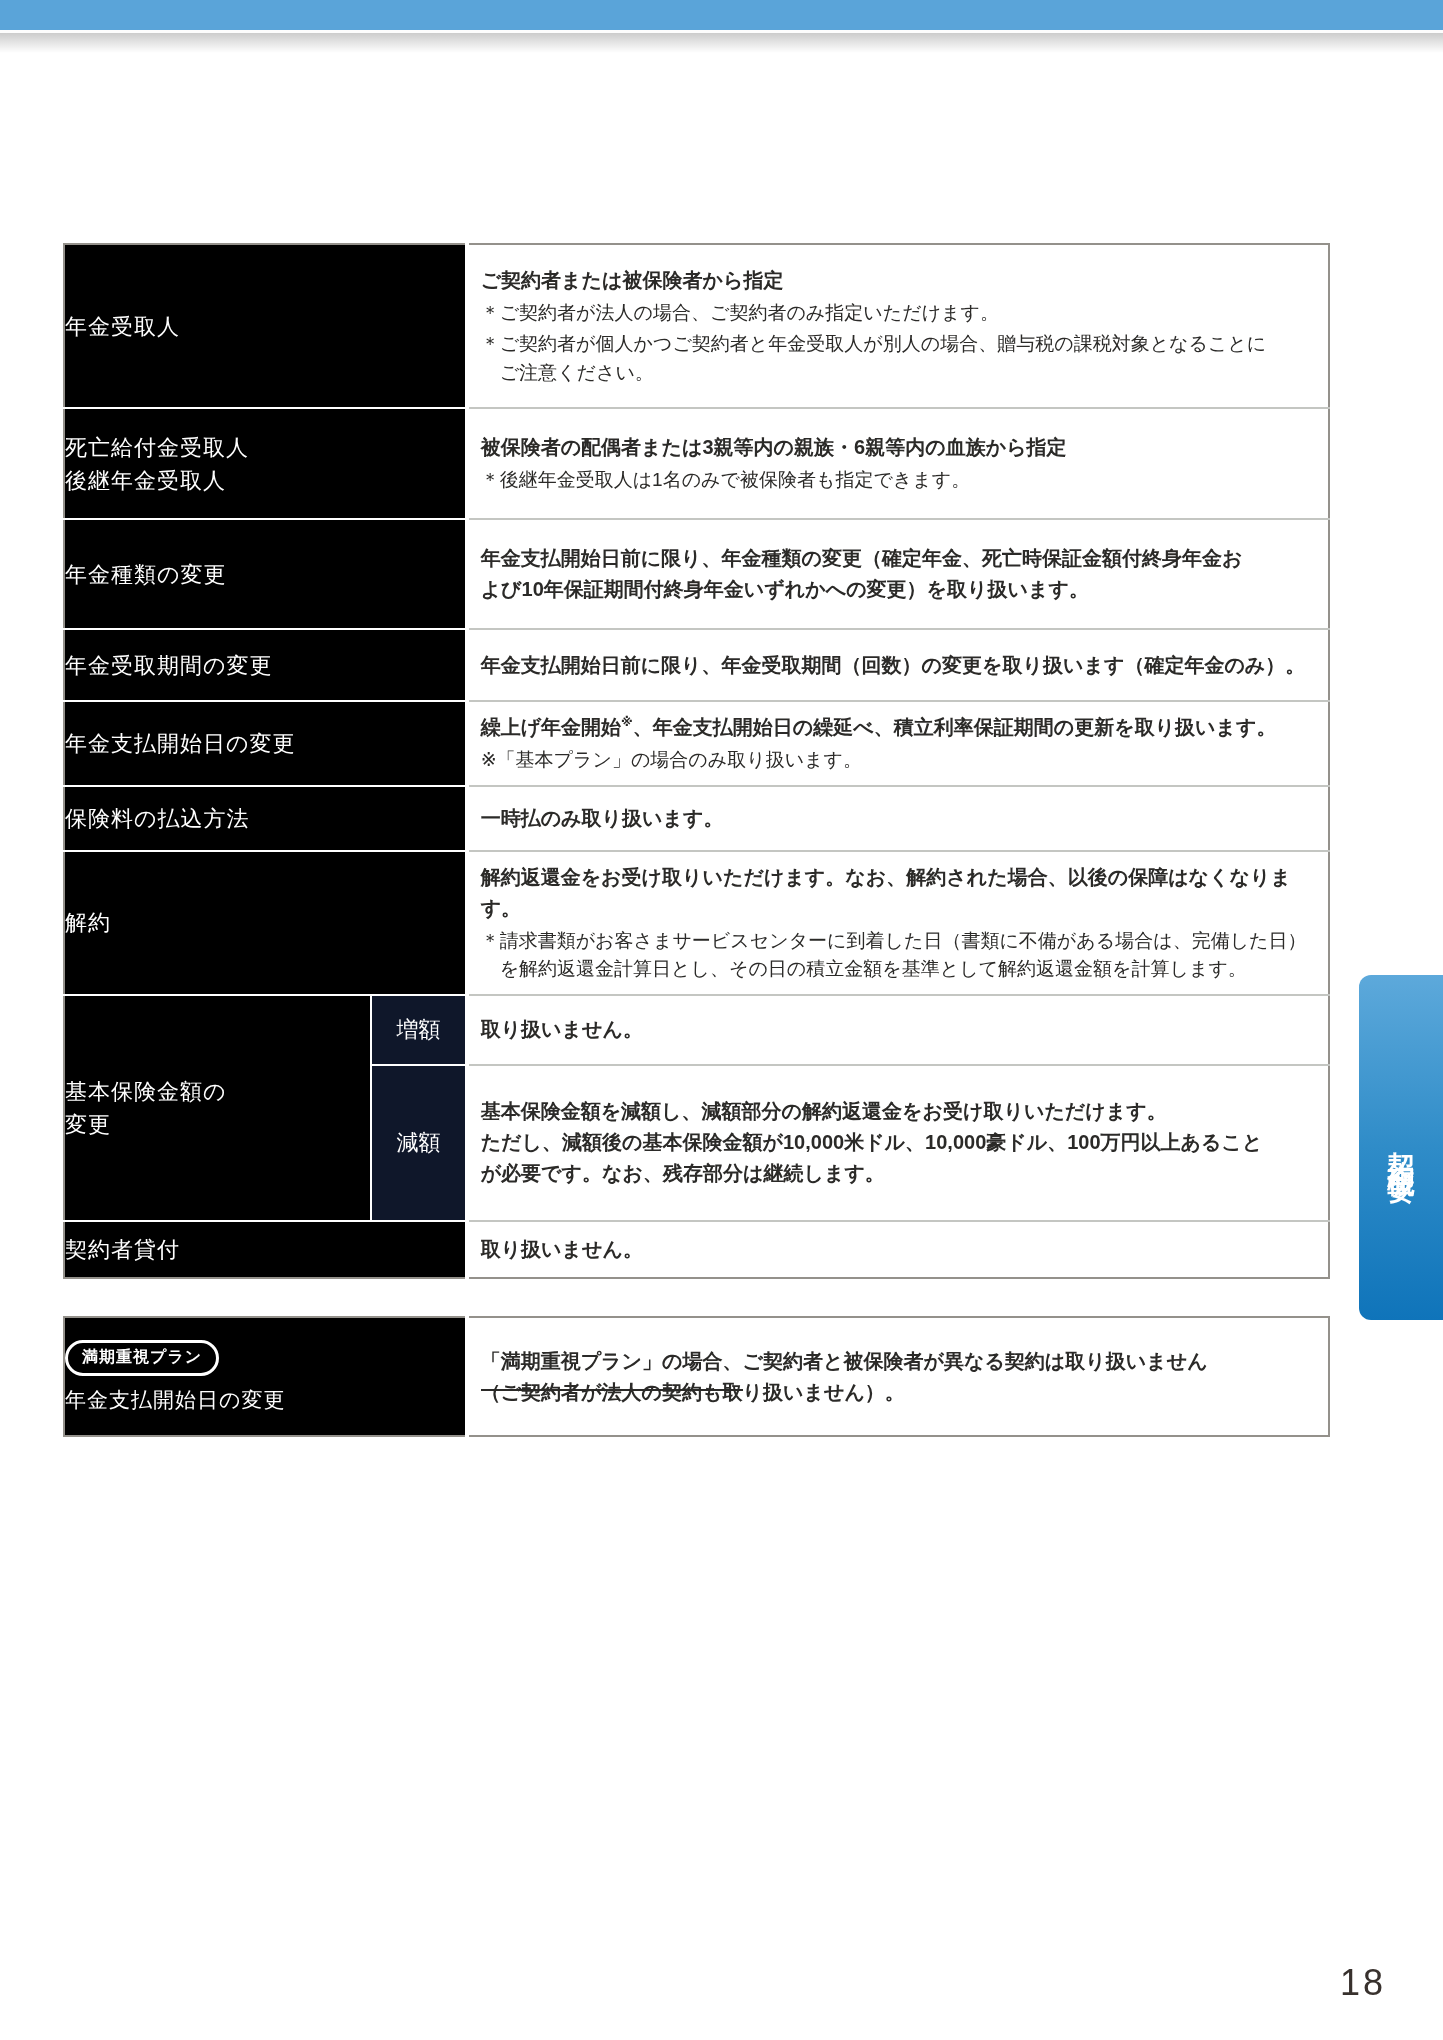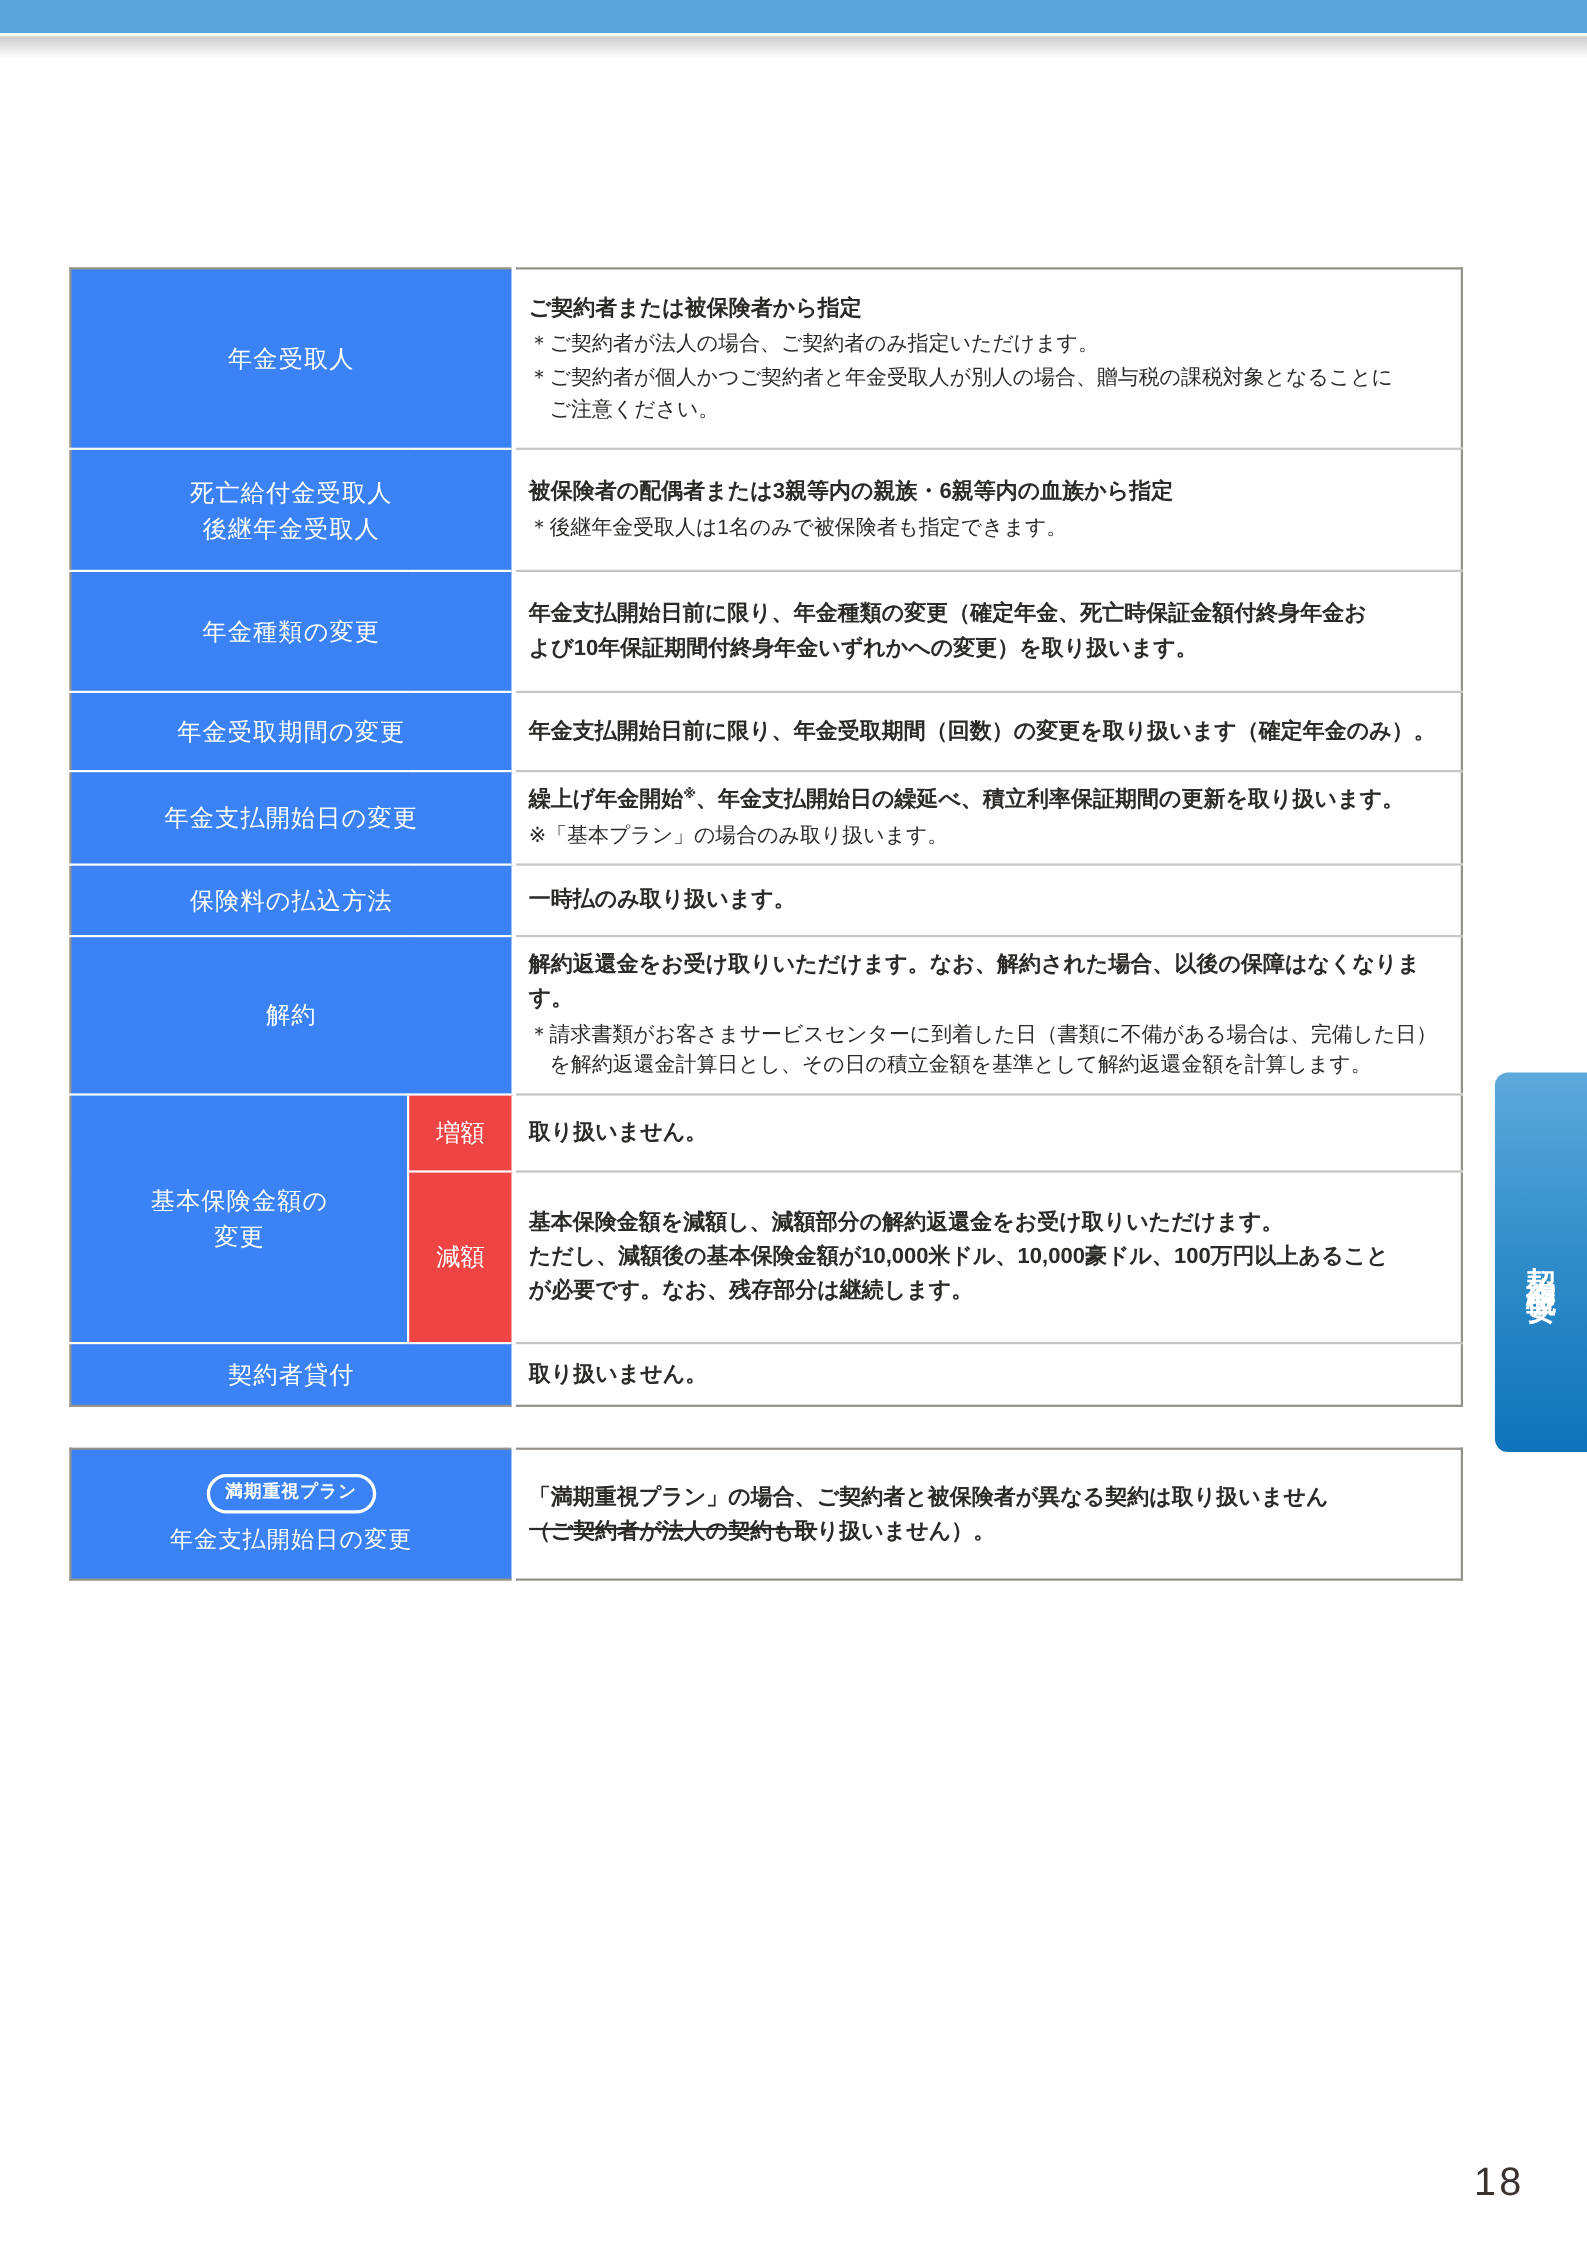--- a/index.html
+++ b/index.html
@@ -11,23 +11,23 @@
   .topbar { position:absolute; top:0; left:0; width:100%; height:30px; background:#5aa4d9; }
   .topbar-edge { position:absolute; top:30px; left:0; width:100%; height:3px; background:#fdfdfd; }
   .topshadow { position:absolute; top:33px; left:0; width:100%; height:20px;
     background:linear-gradient(rgba(0,0,0,0.20), rgba(0,0,0,0)); }
 
   
   .tbl { position:absolute; left:63px; top:243px; width:1267px; border-collapse:collapse;
     table-layout:fixed; }
   .tbl, .tbl td { border:0; }
   .tbl { border:2px solid #94918b; }
-  td.lbl { background:#3b82f6; color:#fff; text-align:center; vertical-align:middle;
+  td.lbl { background:#000000; color:#fff; text-align:left; vertical-align:middle;
     font-size:22px; letter-spacing:1px; border-bottom:2px solid #fff; line-height:1.5; }
-  td.sub { background:#ef4444; color:#fff; text-align:center; vertical-align:middle;
+  td.sub { background:#0f172a; color:#fff; text-align:center; vertical-align:middle;
     font-size:22px; border-left:2px solid #fff; border-bottom:2px solid #fff; }
   td.cnt { background:#fff; vertical-align:middle; padding:10px 4px 10px 12px;
     border-left:4px solid #fff; border-bottom:2px solid #c4c6c2; }
   tr.last td { border-bottom:0;margin-left:20px; }
   .b { font-weight:bold; font-size:20px; line-height:1.55; }
   .note { font-size:19px; line-height:1.5; padding-left:1em; text-indent:-1em; margin-top:3px; }
   .mw780 { max-width:780px; }
   .mw800 { max-width:800px; }
   .refsup { font-size:12px; vertical-align:super; }
 

